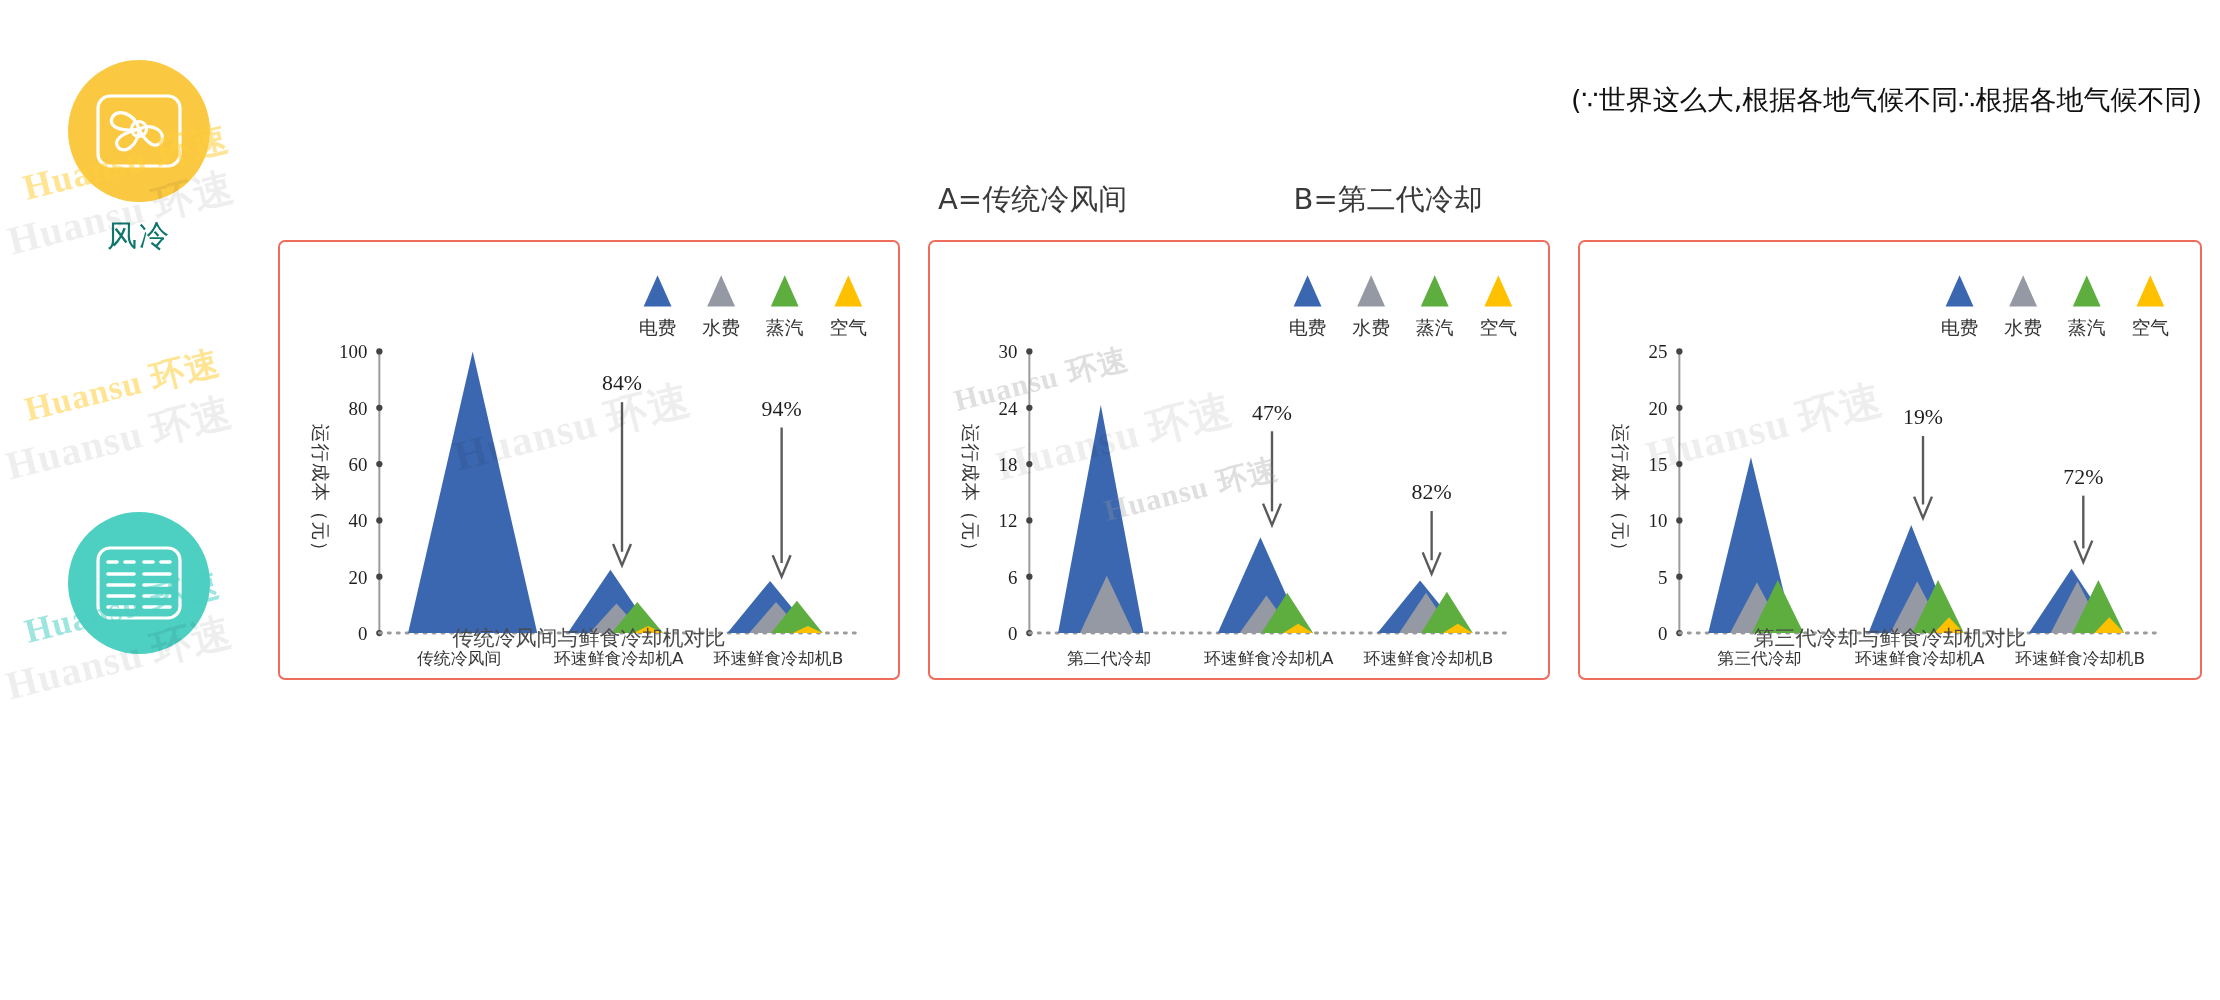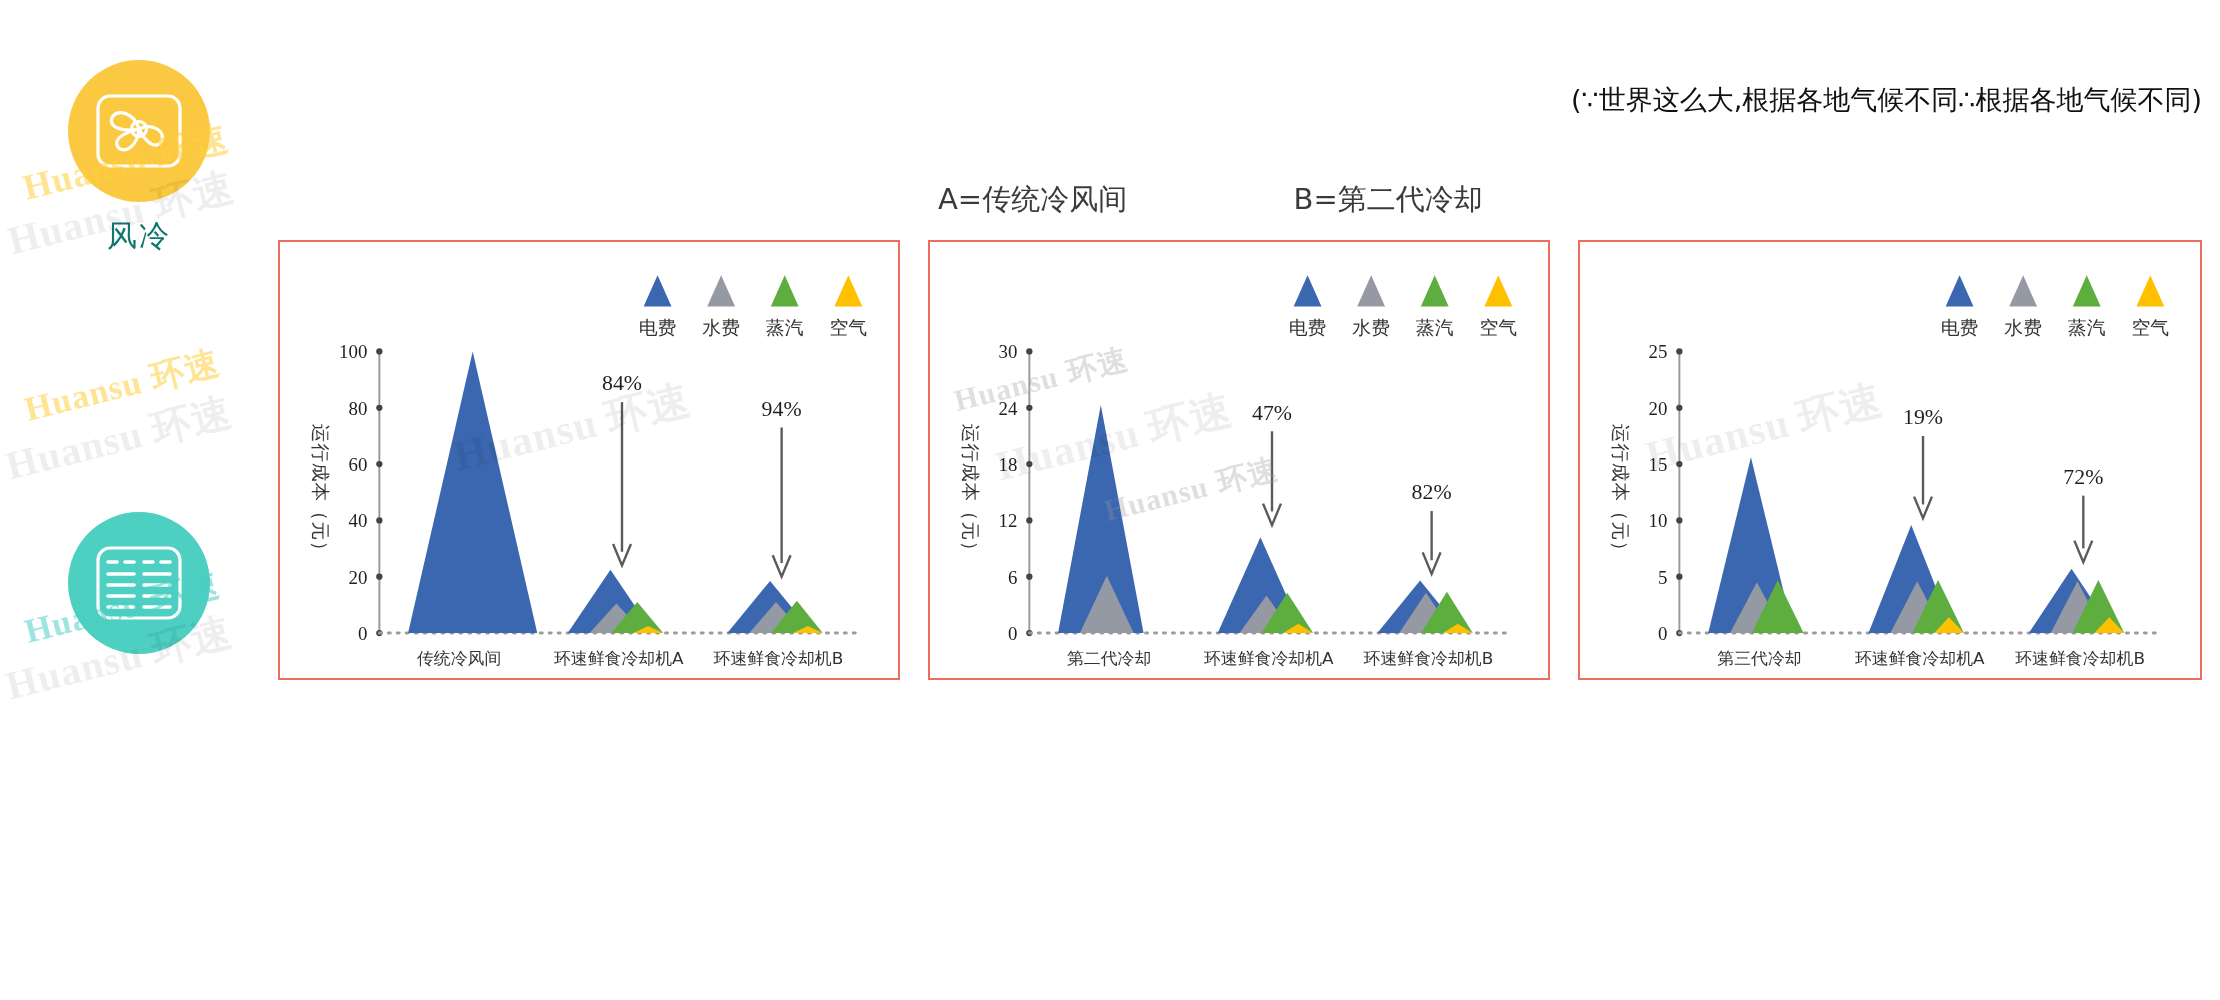--- a/index.html
+++ b/index.html
@@ -119,21 +119,21 @@
   .panel{height:446px;}
   .panel{height:446px;}
   .panel{height:446px;}
   .panel{height:446px;}
   .panel{height:446px;}
   .panel{height:446px;}
   .panel{height:446px;}
   .panel{height:446px;}
   .panel{height:446px;}
   .panel{height:446px;}
-  .panel{height:446px;}
+  .panel{height:446px;border-radius:7px;}
   .panel{height:446px;}
   .panel{height:446px;}
   .panel{height:446px;}
   .panel{height:446px;}
   .panel{height:446px;}
   .panel{height:446px;}
   .panel{height:446px;}
   .panel{height:446px;}
   .panel{height:446px;}
   .panel{height:446px;}
@@ -251,20 +251,21 @@
       <polygon points="520.2533333333333,366.88 494.25333333333333,400 546.2533333333333,400" fill="#5DAE3F"></polygon>
       <polygon points="531.2533333333333,392.8 516.2533333333333,400 546.2533333333333,400" fill="#FFC000"></polygon>
       <text x="501.66666666666663" y="432" font-size="17" text-anchor="middle" class="cn">环速鲜食冷却机B</text>
       <line x1="344.2133333333333" y1="163.84" x2="344.2133333333333" y2="316.88" stroke="#5a5a5a" stroke-width="2.4"></line>
       <polyline points="335.2133333333333,308.88 344.2133333333333,330.88 353.2133333333333,308.88" fill="none" stroke="#5a5a5a" stroke-width="2.4"></polyline>
       <text x="344.2133333333333" y="151.84" font-size="22" text-anchor="middle">84%</text>
       <line x1="504.88" y1="189.76" x2="504.88" y2="328.4" stroke="#5a5a5a" stroke-width="2.4"></line>
       <polyline points="495.88,320.4 504.88,342.4 513.88,320.4" fill="none" stroke="#5a5a5a" stroke-width="2.4"></polyline>
       <text x="504.88" y="177.76" font-size="22" text-anchor="middle">94%</text>
     </svg>
+  <div class="panel-title">传统冷风间与鲜食冷却机对比</div>
 </div>
 
 <div class="panel" id="panel-2">
   <svg class="panel-svg" viewBox="0 0 622 446" preserveAspectRatio="none">
       <polygon points="380,34 366,66 394,66" fill="#3B67B0"></polygon>
       <text x="380" y="94" font-size="19" text-anchor="middle" class="cn">电费</text>
       <polygon points="444,34 430,66 458,66" fill="#9599A4"></polygon>
       <text x="444" y="94" font-size="19" text-anchor="middle" class="cn">水费</text>
       <polygon points="508,34 494,66 522,66" fill="#5DAE3F"></polygon>
       <text x="508" y="94" font-size="19" text-anchor="middle" class="cn">蒸汽</text>
@@ -346,19 +347,20 @@
       <polygon points="521.7066666666667,345.856 495.7066666666667,400 547.7066666666667,400" fill="#5DAE3F"></polygon>
       <polygon points="532.7066666666667,383.872 517.7066666666667,400 547.7066666666667,400" fill="#FFC000"></polygon>
       <text x="503.33333333333337" y="432" font-size="17" text-anchor="middle" class="cn">环速鲜食冷却机B</text>
       <line x1="345.2266666666667" y1="198.4" x2="345.2266666666667" y2="268.496" stroke="#5a5a5a" stroke-width="2.4"></line>
       <polyline points="336.2266666666667,260.496 345.2266666666667,282.496 354.2266666666667,260.496" fill="none" stroke="#5a5a5a" stroke-width="2.4"></polyline>
       <text x="345.2266666666667" y="186.4" font-size="22" text-anchor="middle">19%</text>
       <line x1="506.56000000000006" y1="259.456" x2="506.56000000000006" y2="313.424" stroke="#5a5a5a" stroke-width="2.4"></line>
       <polyline points="497.56000000000006,305.424 506.56000000000006,327.424 515.5600000000001,305.424" fill="none" stroke="#5a5a5a" stroke-width="2.4"></polyline>
       <text x="506.56000000000006" y="247.45600000000002" font-size="22" text-anchor="middle">72%</text>
     </svg>
+  <div class="panel-title">第三代冷却与鲜食冷却机对比</div>
 </div>
 
 <div class="wm solid" style="left:950px;top:382px;font-size:30px;"><span>Huansu</span><span class="cn">环速</span></div>
 <div class="wm solid" style="left:1100px;top:492px;font-size:30px;"><span>Huansu</span><span class="cn">环速</span></div>
 <div class="wm" style="left:448px;top:430px;font-size:42px;"><span>Huansu</span><span class="cn">环速</span></div>
 <div class="wm" style="left:990px;top:440px;font-size:42px;"><span>Huansu</span><span class="cn">环速</span></div>
 <div class="wm" style="left:1640px;top:430px;font-size:42px;"><span>Huansu</span><span class="cn">环速</span></div>
 
 </body></html>

